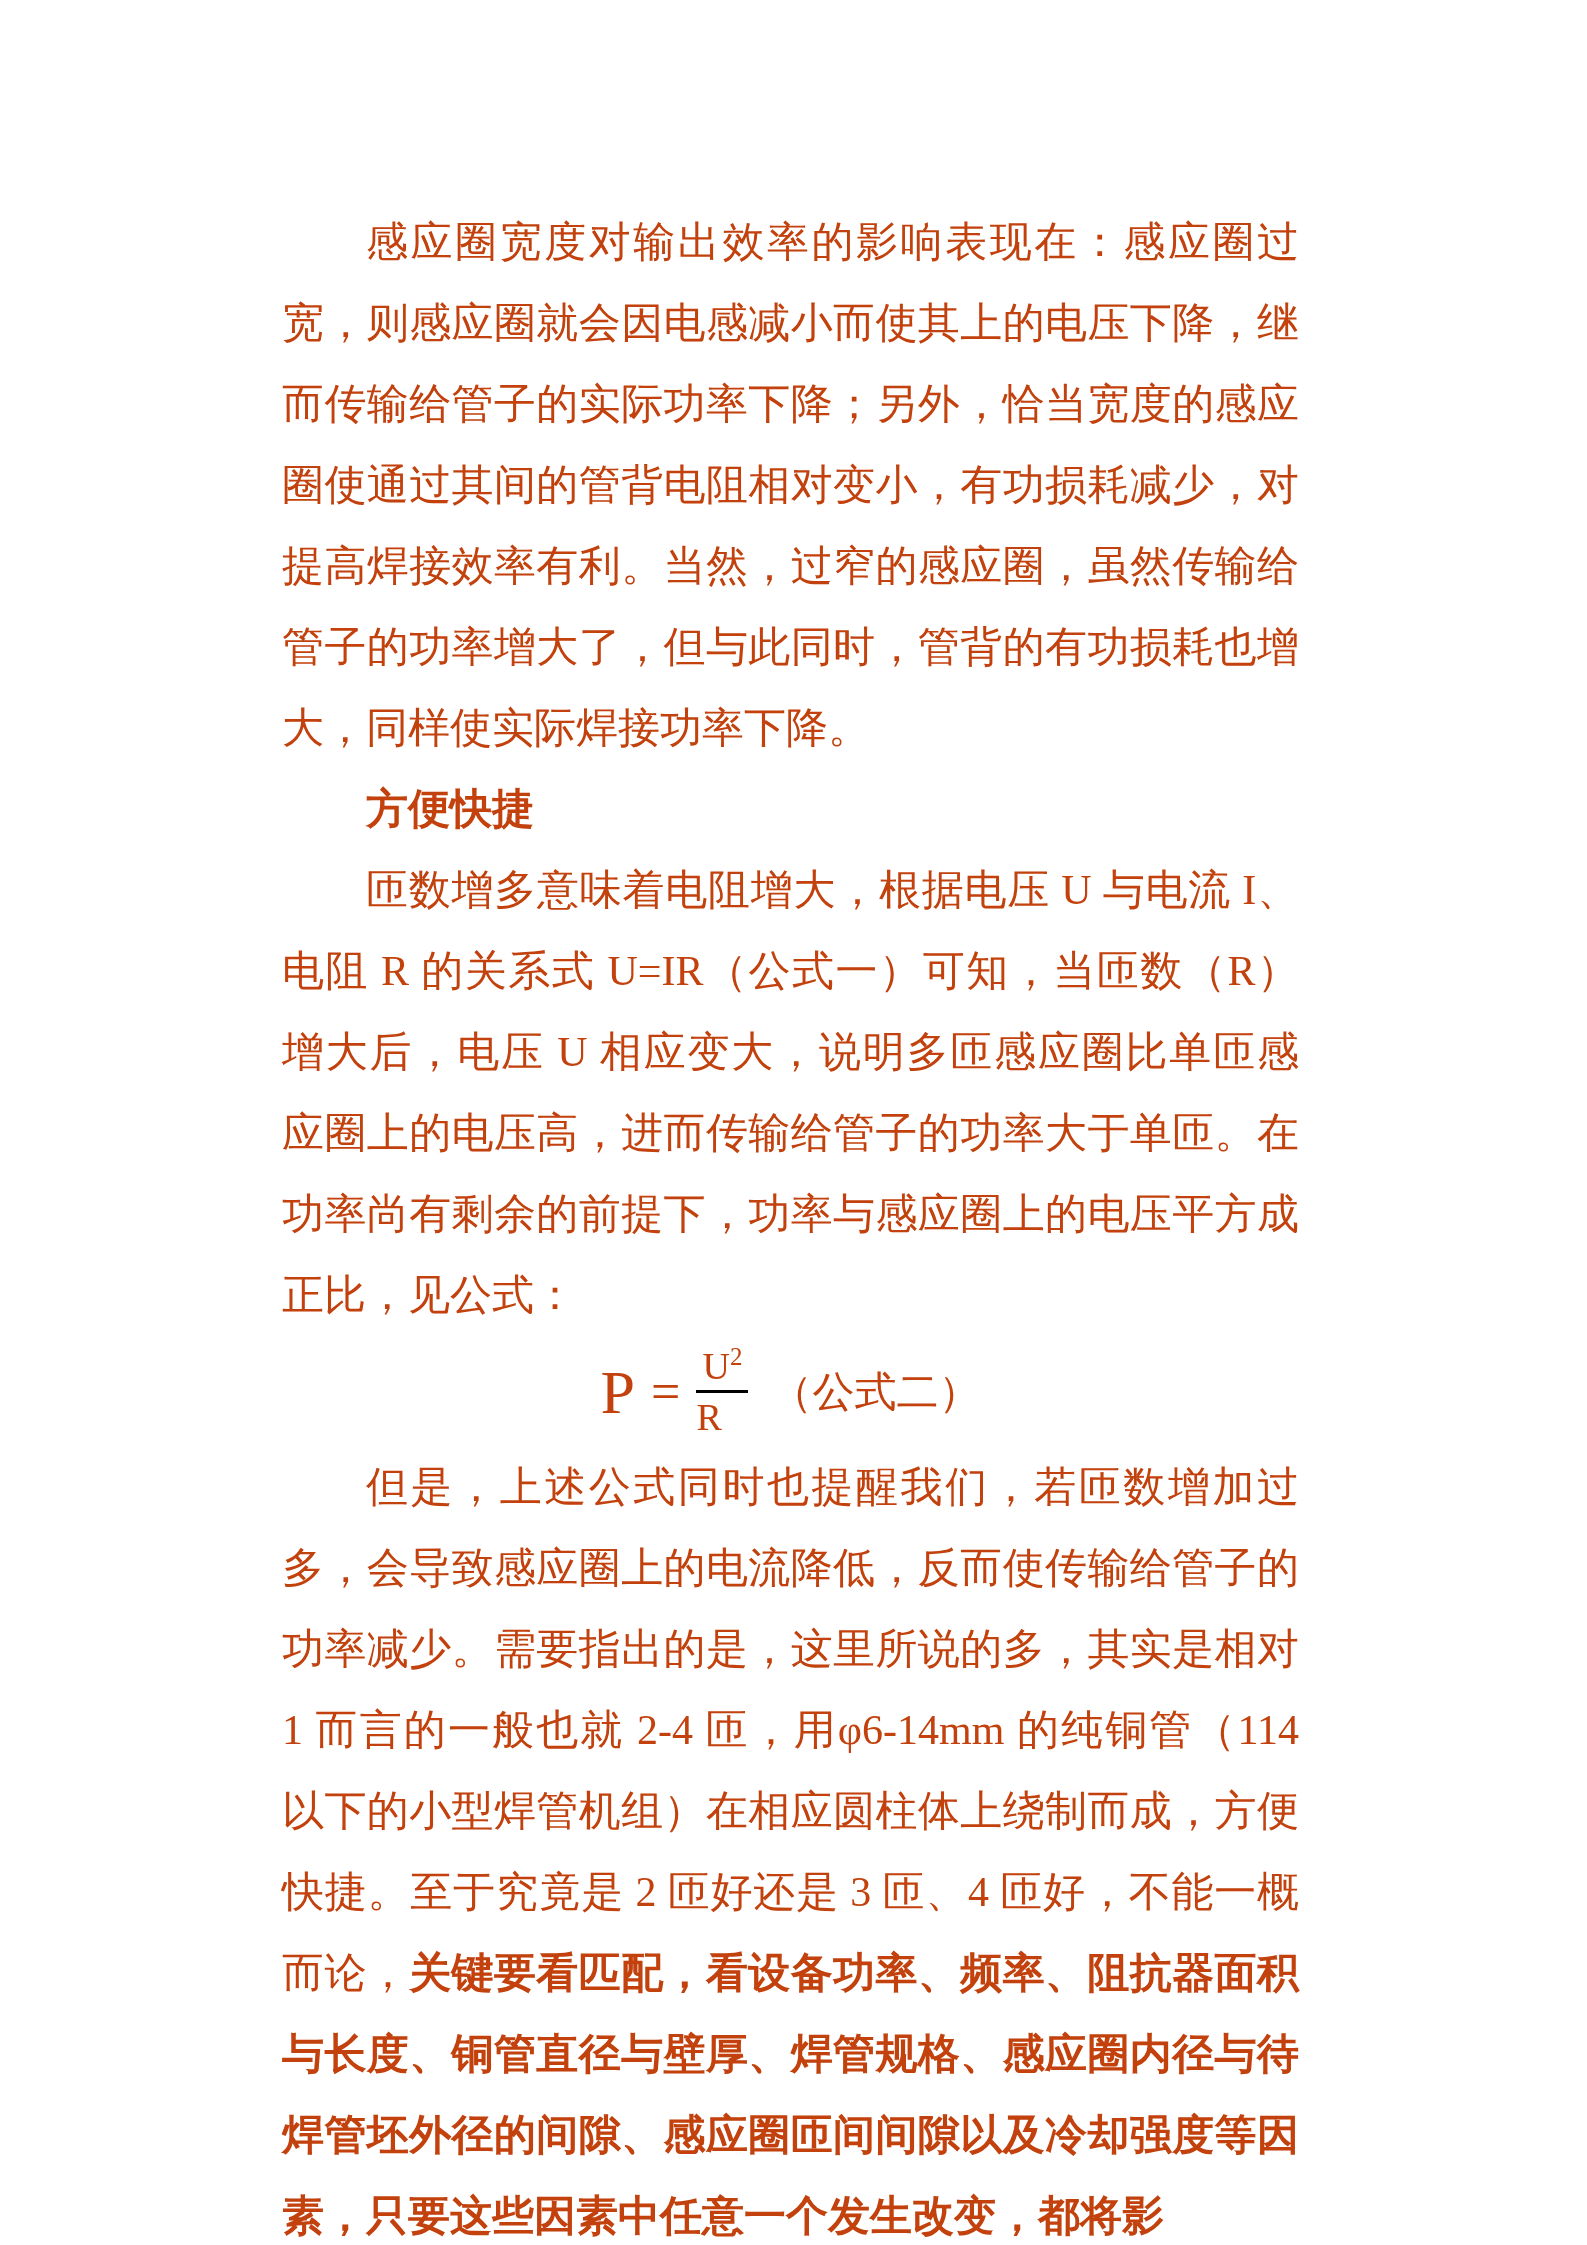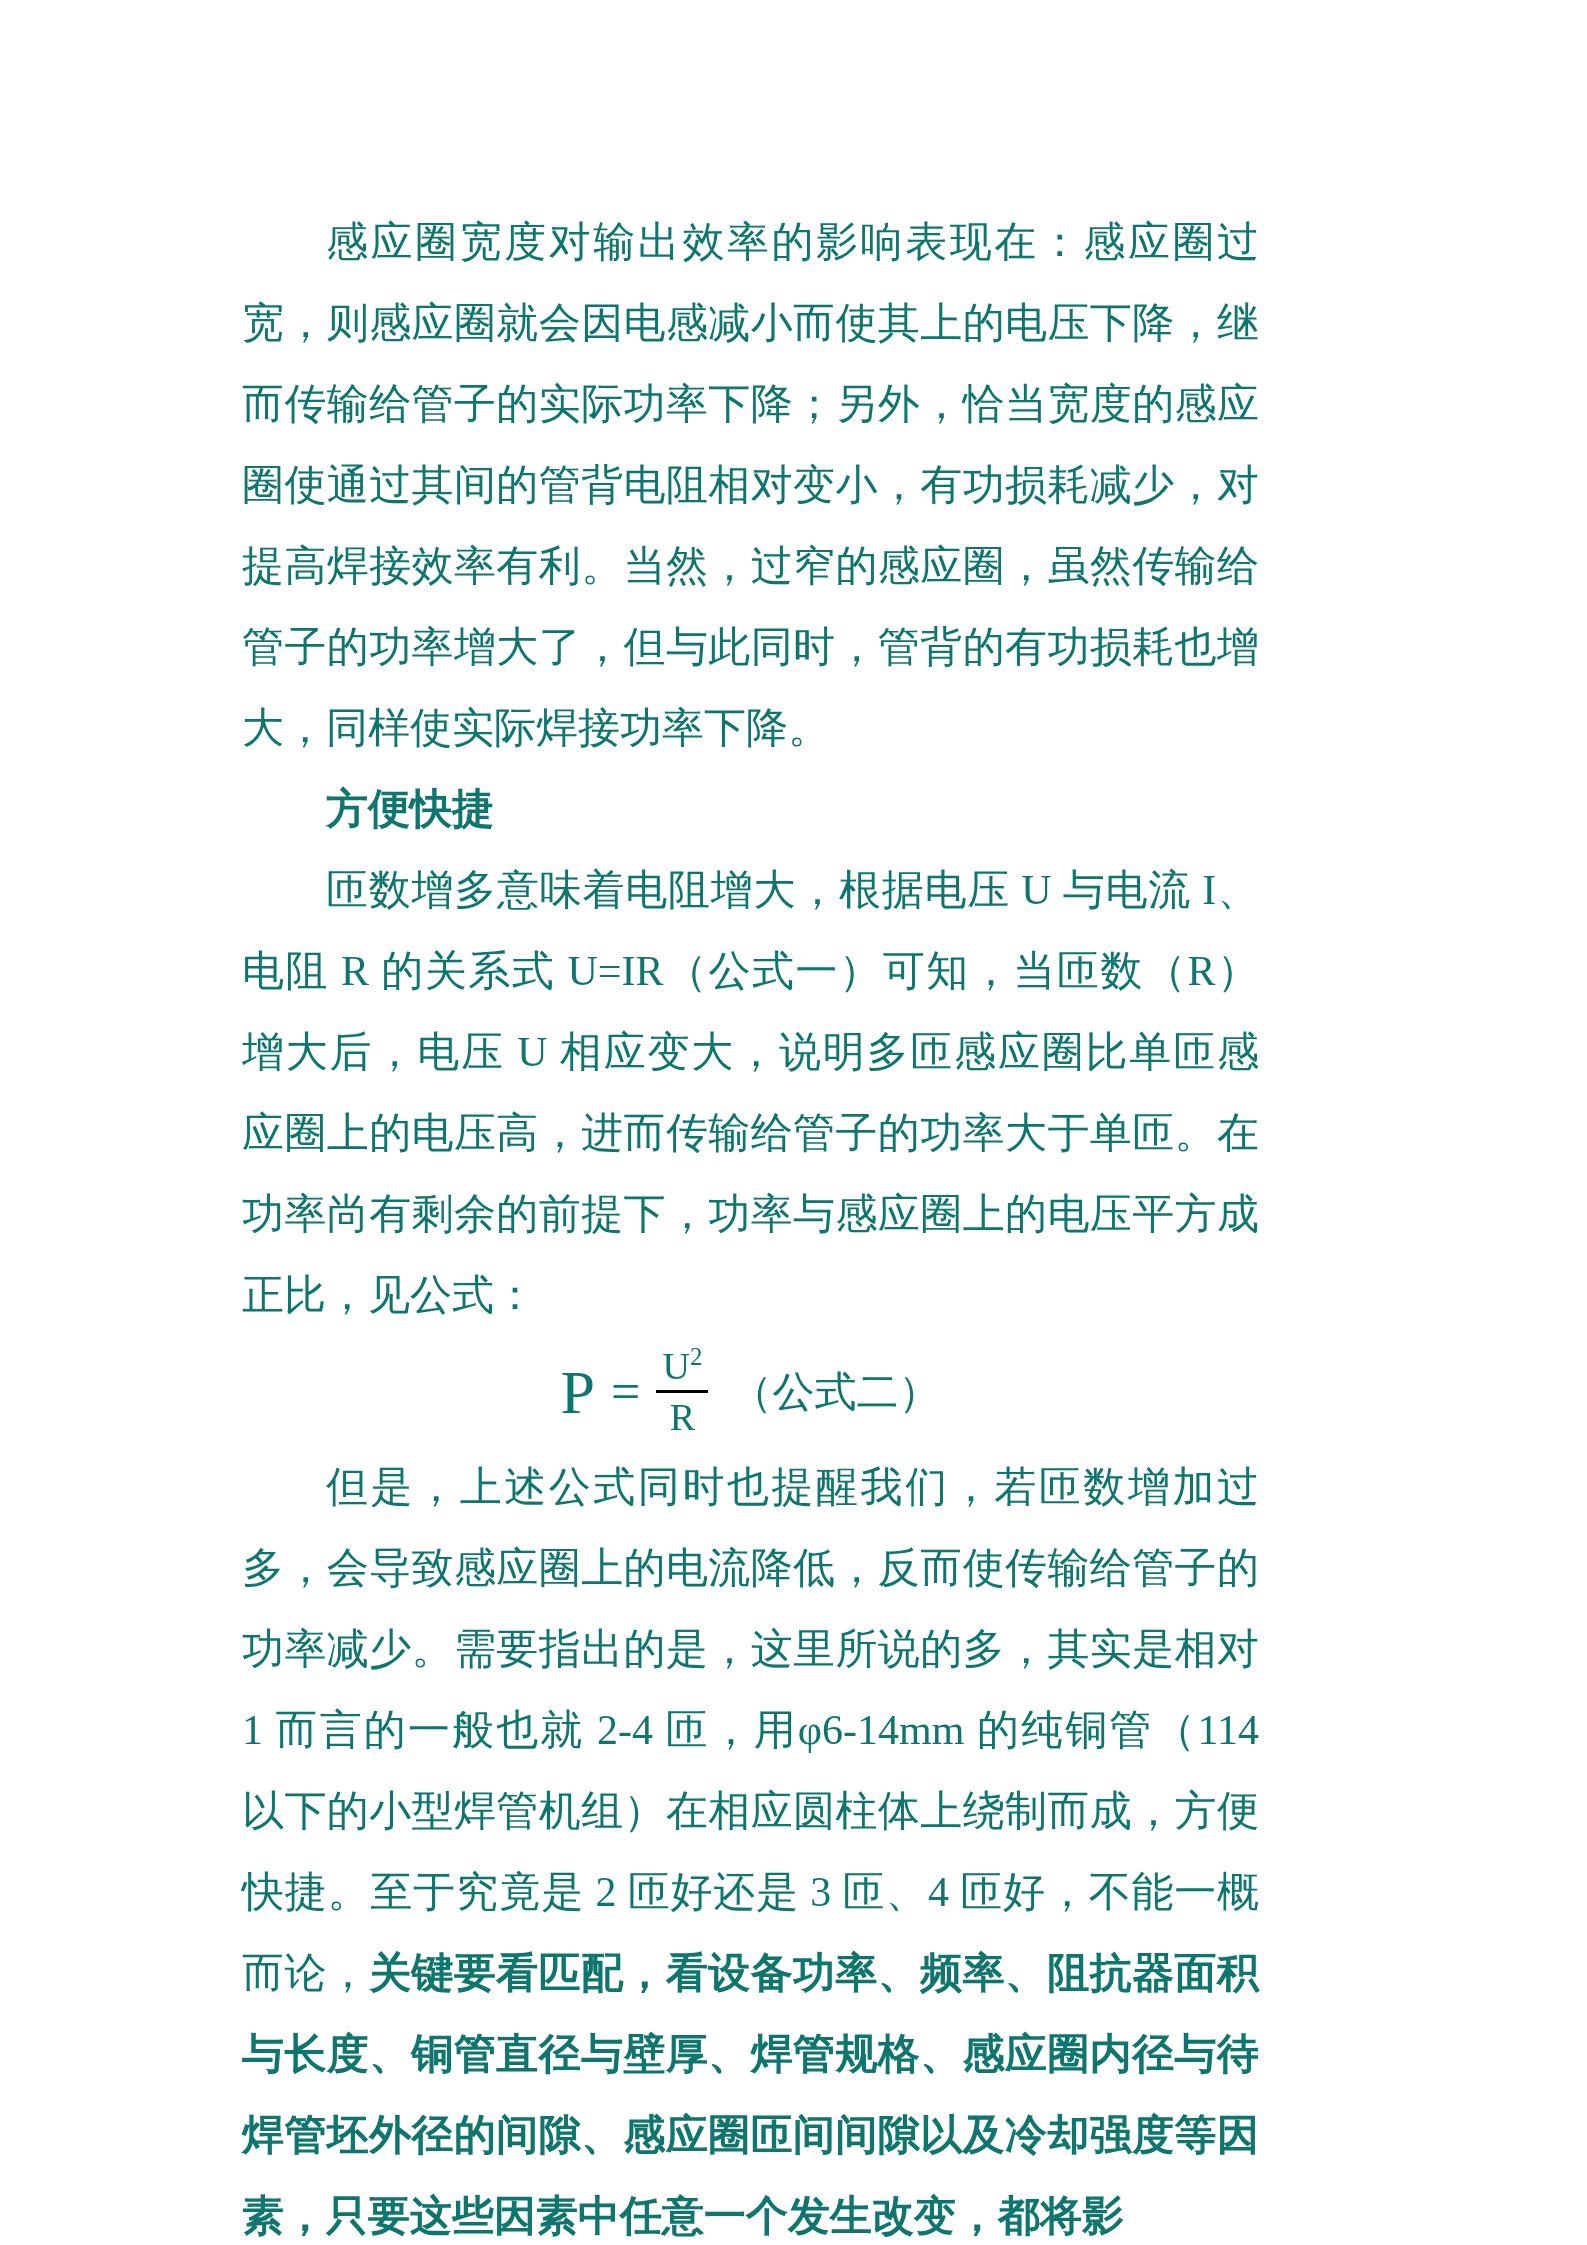--- a/index.html
+++ b/index.html
@@ -7,21 +7,22 @@
     padding: 0;
     background: #ffffff;
   }
   .page {
     position: relative;
     width: 1508px;
     height: 2245px;
     background: #ffffff;
     overflow: hidden;
     font-family: "Liberation Serif", "DejaVu Serif", serif;
-    color: #0f766e;
+    color: #c2410c;
+    padding-left: 40px;
   }
   .content {
     box-sizing: border-box;
     width: 100%;
     padding: 202px 249px 0 242px;
   }
   p.body {
     margin: 0;
     font-size: 42px;
     line-height: 81px;
@@ -52,21 +53,21 @@
     line-height: 1;
   }
   .f-eq {
     font-size: 52px;
     line-height: 1;
     margin: 0 16px;
   }
   .frac {
     display: inline-flex;
     flex-direction: column;
-    align-items: center;
+    align-items: flex-start;
     line-height: 1;
   }
   .frac .num {
     font-size: 38px;
     padding: 0 6px 5px 6px;
     border-bottom: 3px solid #000;
   }
   .frac .num sup {
     font-size: 25px;
     vertical-align: super;

